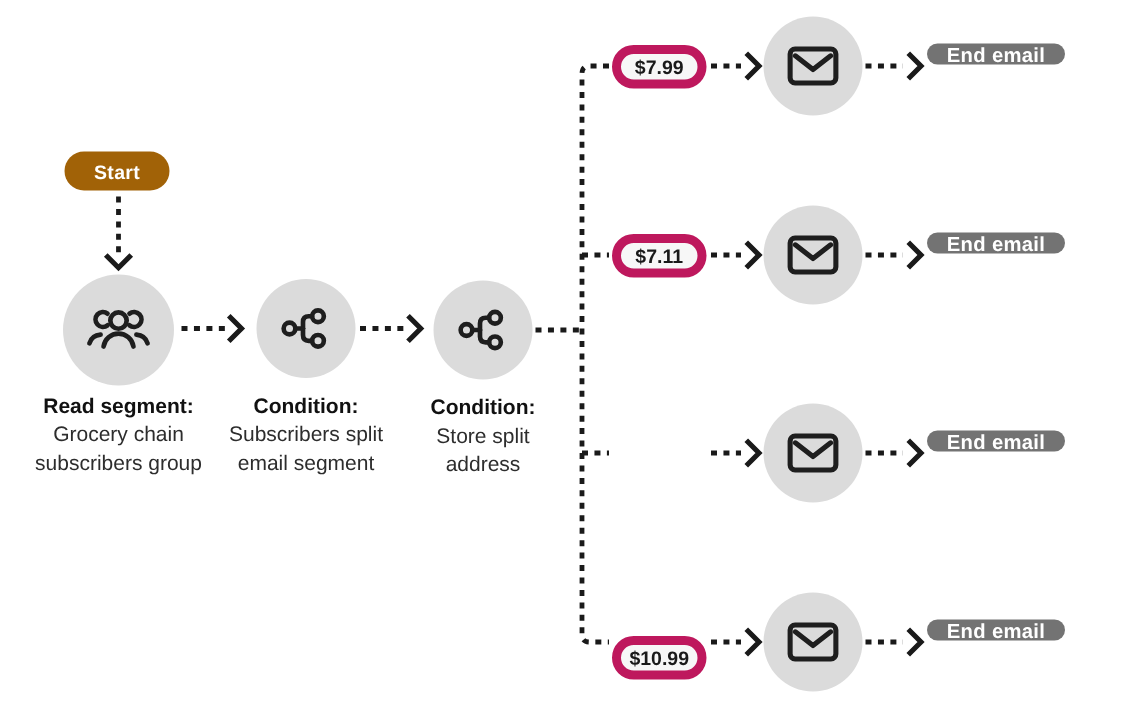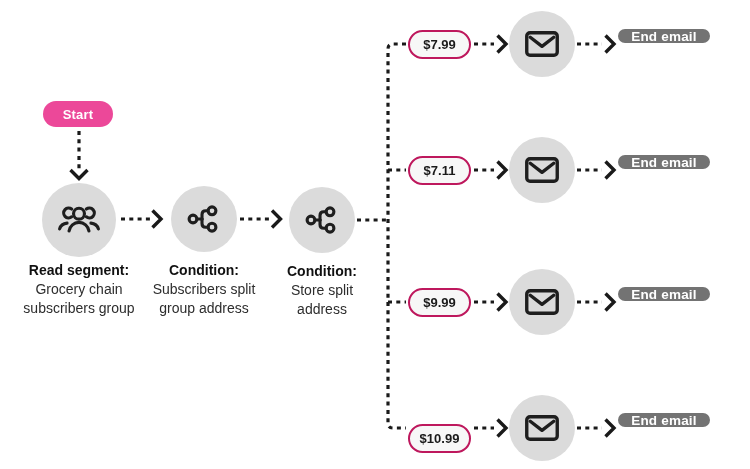--- a/index.html
+++ b/index.html
@@ -1,24 +1,24 @@
 <!DOCTYPE html>
 <html><head>
 <meta charset="utf-8">
 <style>
   html,body{margin:0;padding:0;background:#ffffff;}
   body{font-family:"Liberation Sans", sans-serif;}
   .canvas{position:relative;width:750px;height:469px;background:#ffffff;overflow:hidden;}
   .connectors{position:absolute;left:0;top:0;z-index:0;}
   .node,.pill,.label{position:absolute;z-index:1;}
-  .pill-start{background:#ec4899;color:#ffffff;border-radius:13px;display:flex;align-items:center;justify-content:center;font-weight:700;font-size:13px;letter-spacing:.2px;}
+  .pill-start{background:#a16207;color:#ffffff;border-radius:13px;display:flex;align-items:center;justify-content:center;font-weight:700;font-size:13px;letter-spacing:.2px;}
   .circle{background:#dbdbdb;border-radius:50%;display:flex;align-items:center;justify-content:center;}
   .node-label{width:170px;text-align:center;font-size:14px;line-height:19px;color:#2d2d2d;}
   .node-label .title{font-weight:700;color:#111111;}
-  .price-pill{width:63px;height:29px;box-sizing:border-box;background:#f7f7f7;border:2px solid #be185d;border-radius:15px;display:flex;align-items:center;justify-content:center;font-weight:700;font-size:13px;color:#1a1a1a;}
+  .price-pill{width:63px;height:29px;box-sizing:border-box;background:#f7f7f7;border:6px solid #be185d;border-radius:15px;display:flex;align-items:center;justify-content:center;font-weight:700;font-size:13px;color:#1a1a1a;}
   .end-pill{width:92px;height:14px;background:#737373;border-radius:15px;display:flex;align-items:center;justify-content:center;color:#ffffff;font-weight:700;font-size:13.5px;letter-spacing:.2px;}
 </style>
 </head>
 <body>
 
 <div class="canvas">
 
   <svg class="connectors" width="750" height="469" viewBox="0 0 750 469">
     <g stroke="#1a1a1a" stroke-width="3.2" fill="none" stroke-dasharray="4 4.3">
       <path d="M79 131 V170"></path>
@@ -91,21 +91,21 @@
 
   <div class="label node-label" style="left:-6px;top:261px;">
     <div class="title">Read segment:</div>
     <div>Grocery chain</div>
     <div>subscribers group</div>
   </div>
 
   <div class="label node-label" style="left:119px;top:261px;">
     <div class="title">Condition:</div>
     <div>Subscribers split</div>
-    <div>group address</div>
+    <div>email segment</div>
   </div>
 
   <div class="label node-label" style="left:237px;top:262px;">
     <div class="title">Condition:</div>
     <div>Store split</div>
     <div>address</div>
   </div>
 
   <div class="pill price-pill" style="left:408px;top:29.5px;">
     <span>$7.99</span>
@@ -126,23 +126,20 @@
   <div class="node circle" style="left:509px;top:137px;width:66px;height:66px;">
     <svg width="38" height="32" viewBox="0 0 40 34" fill="none" stroke="#1e1e1e" stroke-width="3.6" stroke-linejoin="round" stroke-linecap="round">
       <rect x="3.8" y="5" width="32.4" height="24" rx="3.5"></rect>
       <path d="M7.5 9.8 L20 19.5 L32.5 9.8"></path>
     </svg>
   </div>
   <div class="pill end-pill" style="left:618px;top:155px;">
     <span>End email</span>
   </div>
 
-  <div class="pill price-pill" style="left:408px;top:287.5px;">
-    <span>$9.99</span>
-  </div>
   <div class="node circle" style="left:509px;top:269px;width:66px;height:66px;">
     <svg width="38" height="32" viewBox="0 0 40 34" fill="none" stroke="#1e1e1e" stroke-width="3.6" stroke-linejoin="round" stroke-linecap="round">
       <rect x="3.8" y="5" width="32.4" height="24" rx="3.5"></rect>
       <path d="M7.5 9.8 L20 19.5 L32.5 9.8"></path>
     </svg>
   </div>
   <div class="pill end-pill" style="left:618px;top:287px;">
     <span>End email</span>
   </div>
 

